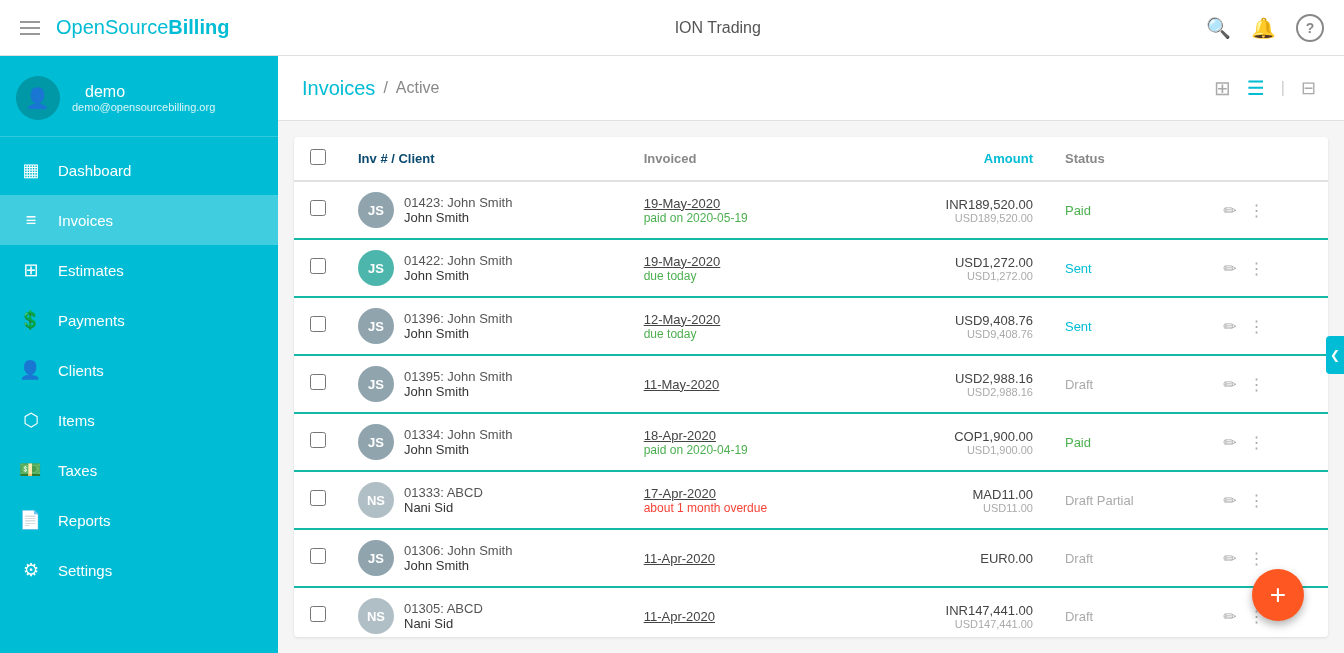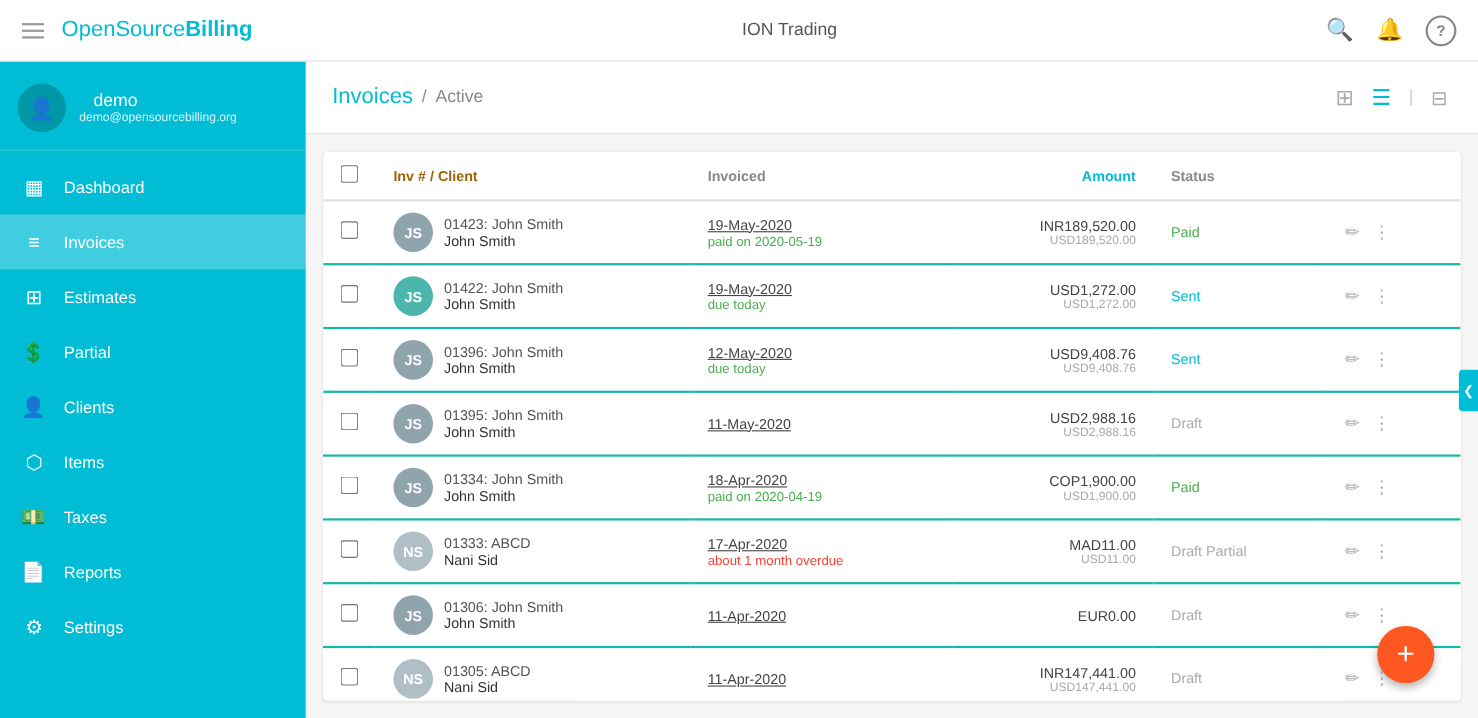--- a/index.html
+++ b/index.html
@@ -170,21 +170,21 @@
         <div class="nav-item active">
     <span class="nav-icon">≡</span>
     <span>Invoices</span>
   </div>
         <div class="nav-item">
     <span class="nav-icon">⊞</span>
     <span>Estimates</span>
   </div>
         <div class="nav-item">
     <span class="nav-icon">💲</span>
-    <span>Partial</span>
+    <span>Payments</span>
   </div>
         <div class="nav-item">
     <span class="nav-icon">👤</span>
     <span>Clients</span>
   </div>
         <div class="nav-item">
     <span class="nav-icon">⬡</span>
     <span>Items</span>
   </div>
         <div class="nav-item">
@@ -218,21 +218,21 @@
       </div>
     </div>
 
     <div class="table-container">
       <table>
         <thead>
           <tr>
             <th class="checkbox-col">
               <input type="checkbox" style="">
             </th>
-            <th style="color:#a16207;font-size:13px;">Inv # / Client</th>
+            <th style="color:#0c4a6e;font-size:13px;">Inv # / Client</th>
             <th style="font-size:13px;">Invoiced</th>
             <th class="amount-col" style="font-size:13px;">Amount</th>
             <th class="status-col" style="font-size:13px;">Status</th>
             <th></th>
           </tr>
         </thead>
         <tbody id="invoice-rows">
             <tr>
     <td>
       <input type="checkbox" style="">

